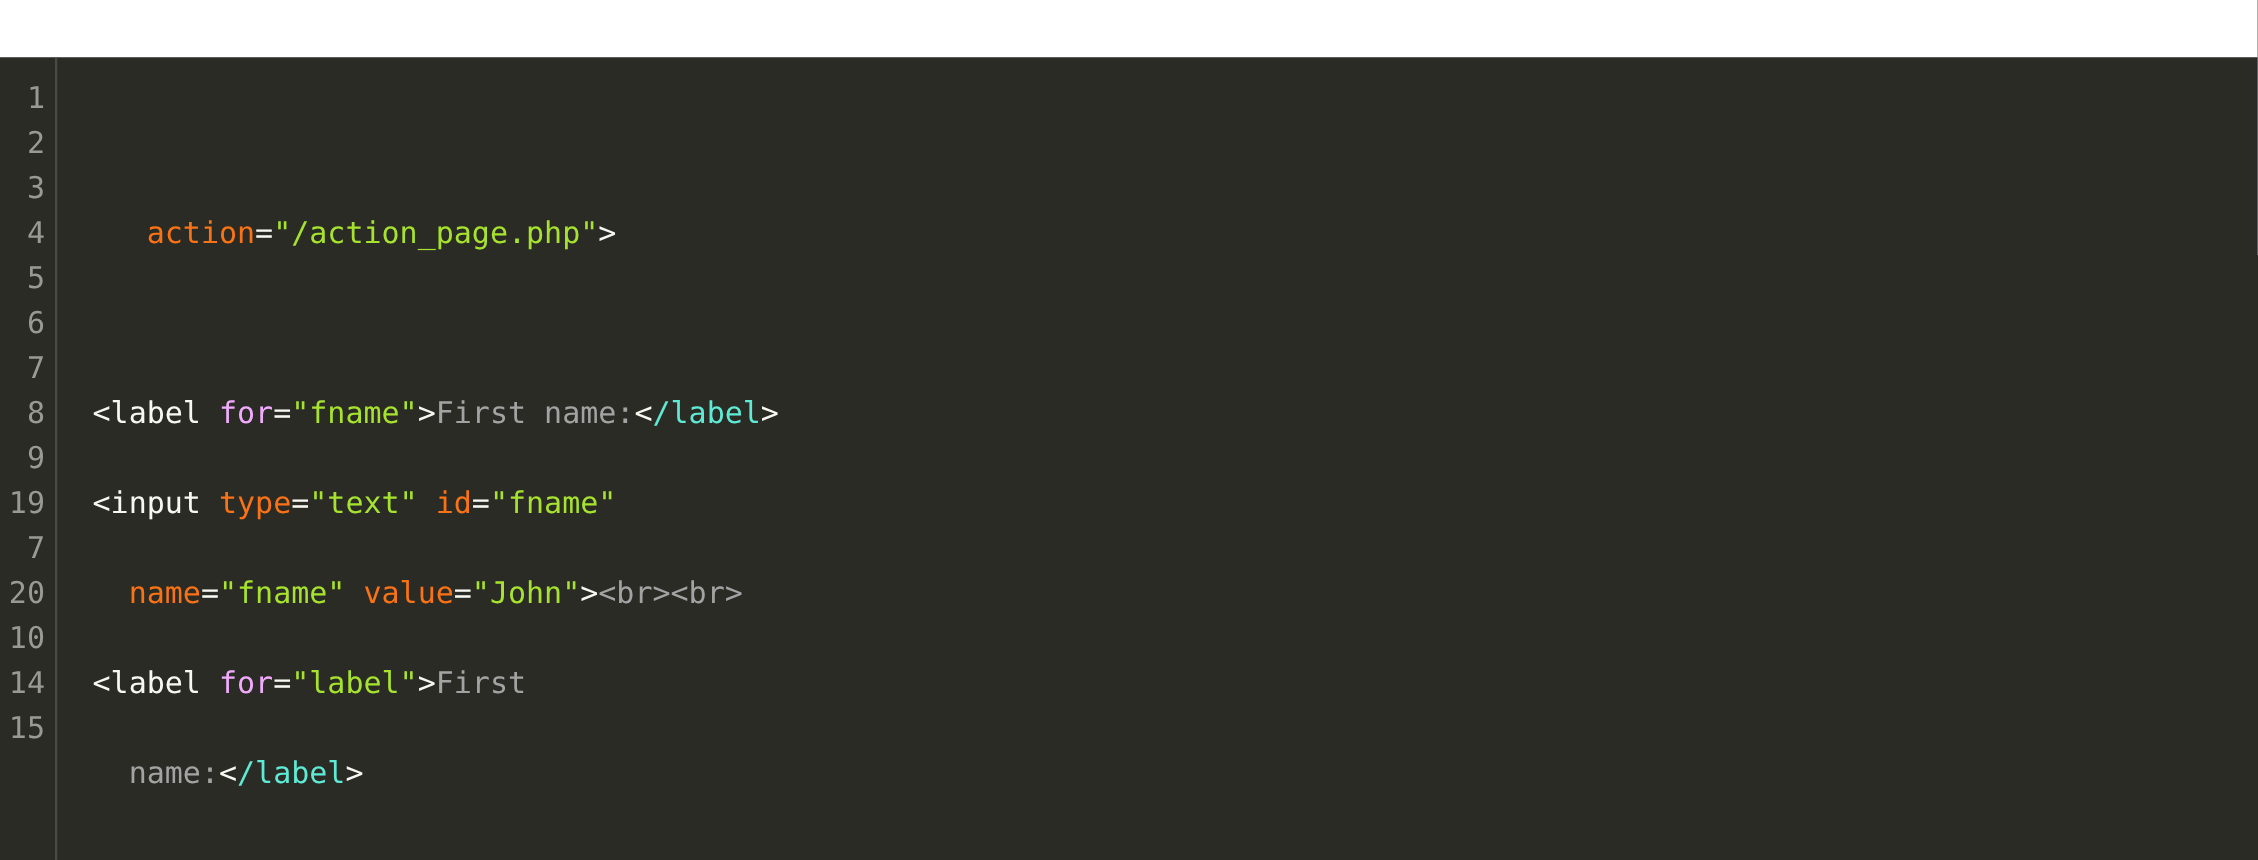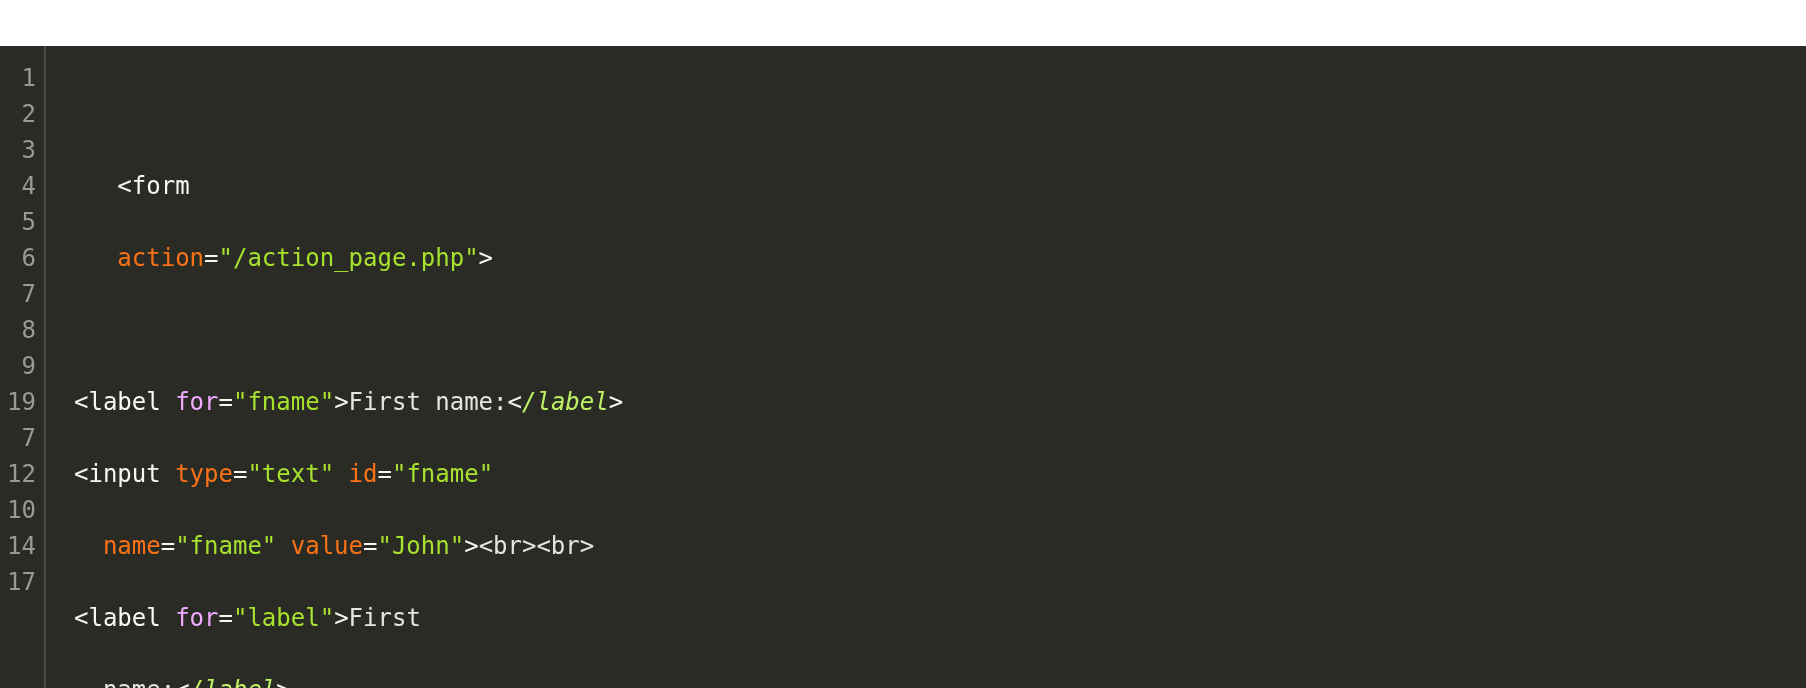--- a/index.html
+++ b/index.html
@@ -35,56 +35,55 @@
     background: #2b2b26;
     color: #f8f8f2;
     padding: 14px 28px 14px 28px;
     white-space: pre;
     flex: 1;
   }
   .code .line {
     height: 36px;
     line-height: 36px;
   }
-  .t-default { color: #e5e5e5; }
+  .t-default { color: #a3a3a3; }
   .t-keyword { color: #f0abfc; }      
   .t-attr    { color: #f97316; }      
   .t-string  { color: #a6e22e; }      
   .t-tag     { color: #f8f8f2; }      
   .t-punc    { color: #f8f8f2; }
-  .t-close   { color: #bef264; font-style: italic; }      
+  .t-close   { color: #5eead4; }      
 </style>
 </head>
 <body>
 
 <div class="top-gap"></div>
 
 <div class="editor">
 
   <div class="gutter">
     <div>1</div>
     <div>2</div>
     <div>3</div>
     <div>4</div>
     <div>5</div>
     <div>6</div>
     <div>7</div>
     <div>8</div>
     <div>9</div>
     <div>19</div>
     <div>7</div>
-    <div>12</div>
+    <div>20</div>
     <div>10</div>
     <div>14</div>
-    <div>17</div>
+    <div>15</div>
   </div>
 
   <div class="code">
 <div class="line"> </div>
-<div class="line"><span class="t-default">   </span><span class="t-punc">&lt;</span><span class="t-tag">form</span></div>
 <div class="line"><span class="t-default">   </span><span class="t-attr">action</span><span class="t-punc">=</span><span class="t-string">"</span><span class="t-string">/action_page.php</span><span class="t-string">"</span><span class="t-punc">&gt;</span></div>
 <div class="line"> </div>
 <div class="line"><span class="t-punc">&lt;</span><span class="t-tag">label</span><span> </span><span class="t-keyword">for</span><span class="t-punc">=</span><span class="t-string">"</span><span class="t-string">fname</span><span class="t-string">"</span><span class="t-punc">&gt;</span><span class="t-default">First name:</span><span class="t-punc">&lt;</span><span class="t-close">/label</span><span class="t-punc">&gt;</span></div>
 <div class="line"><span class="t-punc">&lt;</span><span class="t-tag">input</span><span> </span><span class="t-attr">type</span><span class="t-punc">=</span><span class="t-string">"</span><span class="t-string">text</span><span class="t-string">"</span><span> </span><span class="t-attr">id</span><span class="t-punc">=</span><span class="t-string">"</span><span class="t-string">fname</span><span class="t-string">"</span></div>
 <div class="line"><span>  </span><span class="t-attr">name</span><span class="t-punc">=</span><span class="t-string">"</span><span class="t-string">fname</span><span class="t-string">"</span><span> </span><span class="t-attr">value</span><span class="t-punc">=</span><span class="t-string">"</span><span class="t-string">John</span><span class="t-string">"</span><span class="t-punc">&gt;</span><span class="t-default">&lt;br&gt;</span><span class="t-default">&lt;br&gt;</span></div>
 <div class="line"><span class="t-punc">&lt;</span><span class="t-tag">label</span><span> </span><span class="t-keyword">for</span><span class="t-punc">=</span><span class="t-string">"</span><span class="t-string">label</span><span class="t-string">"</span><span class="t-punc">&gt;</span><span class="t-default">First</span></div>
 <div class="line"><span>  </span><span class="t-default">name:</span><span class="t-punc">&lt;</span><span class="t-close">/label</span><span class="t-punc">&gt;</span></div>
 
 
 

